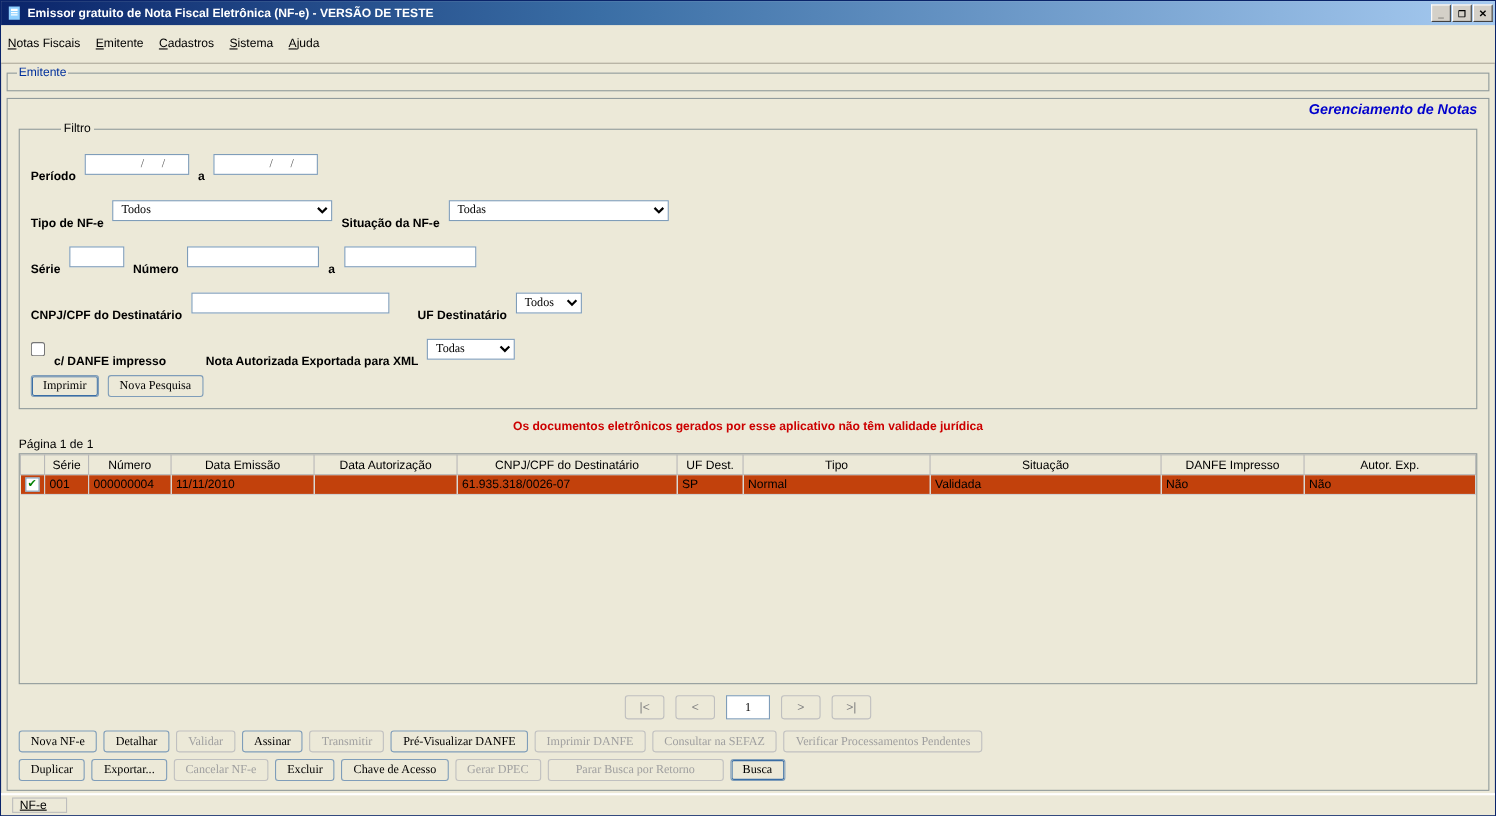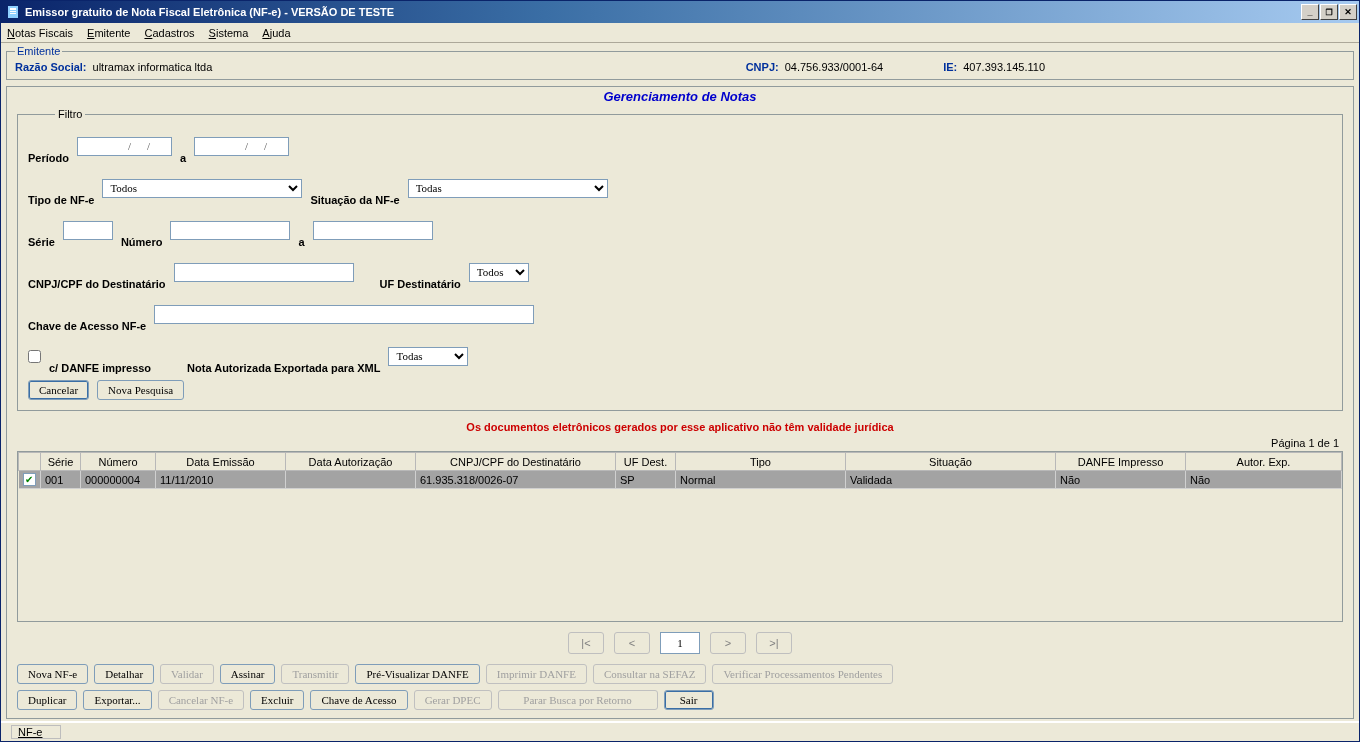--- a/index.html
+++ b/index.html
@@ -21,72 +21,72 @@
 .titlebar .win-icon svg { width:16px; height:16px; }
 .titlebar-title { flex: 1; font-size: 11px; }
 .titlebar-btns { display: flex; gap: 0; }
 .titlebar-btn {
   width: 18px; height: 16px; background: #d4d0c8; border: 1px solid #fff;
   border-right-color:#404040; border-bottom-color:#404040;
   display:flex; align-items:center; justify-content:center; font-family: Arial;
   font-size: 9px; font-weight: bold; color:#000; margin-left:1px;
 }
 .menubar {
-  height: 20px; background: #ece9d8; border-bottom: 1px solid #aca899;
+  height: 35px; background: #ece9d8; border-bottom: 1px solid #aca899;
   display: flex; align-items: center; padding: 0 6px; gap: 14px;
 }
 .menu-item { font-size: 11px; }
 .menu-item .u { text-decoration: underline; }
 .client { flex: 1; display: flex; flex-direction: column; overflow:hidden; }
 fieldset.emitente {
   margin: 2px 5px 0 5px; border: 1px solid #919b9c; padding: 4px 8px 6px 8px;
   font-size: 11px;
 }
 fieldset.emitente > legend { color: #00309c; font-size: 11px; padding: 0 2px; }
 .emitente-row { display:flex; align-items:center; color:#00309c; }
 .emitente-row .label { font-weight: bold; color:#00309c; }
 .emitente-row .val { color:#000; margin-left:6px; }
 .emitente-row .spacer { flex:1; }
 .main-panel {
   margin: 6px 5px 2px 5px; border: 1px solid #919b9c; flex:1;
   display:flex; flex-direction:column; padding: 4px 10px 8px 10px; overflow:hidden;
 }
-.panel-title { text-align:center; color:#0000cc; font-weight:bold; font-size:13px; font-style: italic; font-family: Arial, sans-serif; margin: -2px 0 4px 0;}
+.panel-title { text-align:right; color:#0000cc; font-weight:bold; font-size:13px; font-style: italic; font-family: Arial, sans-serif; margin: -2px 0 4px 0;}
 fieldset.filtro {
   border: 1px solid #919b9c; padding: 8px 10px 10px 10px; display:flex; flex-direction:column; gap:6px;
 }
 fieldset.filtro > legend { font-size:11px; padding: 0 3px; margin-left: 27px; }
 .frow { display:flex; align-items:center; gap: 8px; flex-wrap: wrap; }
 .frow label { font-weight: bold; margin-top: 24px; }
 input.tx, select.sel {
   border: 1px solid #7f9db9; background:#fff; font: 11px Tahoma; height: 19px; padding: 1px 3px;
 }
 .tx.date { width: 95px; text-align:center; letter-spacing:1px; color:#555;}
 .sel { background:#fff; }
 .chk { width:13px; height:13px; border:1px solid #7f9db9; display:inline-block; }
 button.btn {
   font: 11px Tahoma; background:#ece9d8; border:1px solid #7f9db9;
   padding: 3px 10px; border-radius:3px;
 }
 button.btn:focus, button.btn.focus { box-shadow: inset 0 0 0 1px #3a6ea5; }
 button.btn[disabled] { color:#a0a0a0; border-color:#c0c0c0; }
 .warn { text-align:center; color:#cc0000; font-weight:bold; font-size:11px; margin-top:10px; }
-.pager-top { text-align:right; font-size:11px; margin:4px 4px 2px 0; }
+.pager-top { font-size:11px; margin:4px 4px 2px 0; }
 .table-wrap { border:1px solid #919b9c; background:#ece9d8; height: 250px; overflow:hidden; }
 table.grid { width:100%; border-collapse:collapse; table-layout: fixed; font-size:11px; }
 table.grid th {
   background:#ece9d8; border:1px solid #b8b8b8; font-weight:normal;
   height:18px; overflow:hidden; white-space:nowrap; text-align:center;
 }
 table.grid td {
   border-right:1px solid #d0d0d0;
   border-bottom:1px solid #d0d0d0;
   height:18px; padding:0 4px; white-space:nowrap; overflow:hidden;
 }
-table.grid tbody tr.sel { background:#a3a3a3; }
+table.grid tbody tr.sel { background:#c2410c; }
 .check-cell { text-align:center; }
 .check-green {
   display:inline-flex; width:13px; height:13px; border:1px solid #7f9db9; background:#fff; align-items:center; justify-content:center;
 }
 .check-green::after { content:"✔"; color:#008000; font-size:10px; line-height:10px; }
 .pager-nav { display:flex; justify-content:center; gap:10px; align-items:center; margin:10px 0 8px 0; }
 .pager-btn {
   width:36px; height:22px; background:#ece9d8; border:1px solid #bfbfbf; border-radius:3px;
   display:flex; align-items:center; justify-content:center; font-size:11px; color:#808080;
 }
@@ -120,31 +120,20 @@
     <span class="menu-item"><span class="u">E</span><span>mitente</span></span>
     <span class="menu-item"><span class="u">C</span><span>adastros</span></span>
     <span class="menu-item"><span class="u">S</span><span>istema</span></span>
     <span class="menu-item"><span class="u">A</span><span>juda</span></span>
   </div>
 
   <div class="client">
 
     <fieldset class="emitente">
       <legend>Emitente</legend>
-      <div class="emitente-row">
-        <span class="label">Razão Social:</span>
-        <span class="val">ultramax informatica ltda</span>
-        <span class="spacer"></span>
-        <span class="label">CNPJ:</span>
-        <span class="val">04.756.933/0001-64</span>
-        <span style="width:60px;"></span>
-        <span class="label">IE:</span>
-        <span class="val">407.393.145.110</span>
-        <span style="width:300px;"></span>
-      </div>
     </fieldset>
 
     <div class="main-panel">
       <div class="panel-title">Gerenciamento de Notas</div>
 
       <fieldset class="filtro">
         <legend>Filtro</legend>
 
         <div class="frow">
           <label>Período</label>
@@ -170,35 +159,31 @@
         </div>
 
         <div class="frow">
           <label>CNPJ/CPF do Destinatário</label>
           <input class="tx" style="width: 180px;">
           <span style="width:10px;"></span>
           <label>UF Destinatário</label>
           <select class="sel" style="width:60px;"><option>Todos</option></select>
         </div>
 
-        <div class="frow">
-          <label>Chave de Acesso NF-e</label>
-          <input class="tx" style="width: 380px;">
-        </div>
 
         <div class="frow">
           <input type="checkbox" class="chk" style="">
           <label>c/ DANFE impresso</label>
           <span style="width:20px;"></span>
           <label>Nota Autorizada Exportada para XML</label>
           <select class="sel" style="width:80px;"><option>Todas</option></select>
         </div>
 
         <div class="frow">
-          <button class="btn focus">Cancelar</button>
+          <button class="btn focus">Imprimir</button>
           <button class="btn">Nova Pesquisa</button>
         </div>
       </fieldset>
 
       <div class="warn">Os documentos eletrônicos gerados por esse aplicativo não têm validade jurídica</div>
       <div class="pager-top">Página 1 de 1</div>
 
       <div class="table-wrap">
         <table class="grid">
           <colgroup>
@@ -267,21 +252,21 @@
         <button class="btn" disabled="">Verificar Processamentos Pendentes</button>
       </div>
       <div class="bottom-bar" style="margin-top:6px;">
         <button class="btn">Duplicar</button>
         <button class="btn">Exportar...</button>
         <button class="btn" disabled="">Cancelar NF-e</button>
         <button class="btn">Excluir</button>
         <button class="btn">Chave de Acesso</button>
         <button class="btn" disabled="">Gerar DPEC</button>
         <button class="btn" disabled="" style="min-width:160px;">Parar Busca por Retorno</button>
-        <button class="btn focus" style="min-width:50px;">Sair</button>
+        <button class="btn focus" style="min-width:50px;">Busca</button>
       </div>
 
     </div>
 
   </div>
 
   <div class="status-bar">
     <span class="status-inner">NF-e</span>
   </div>
 

